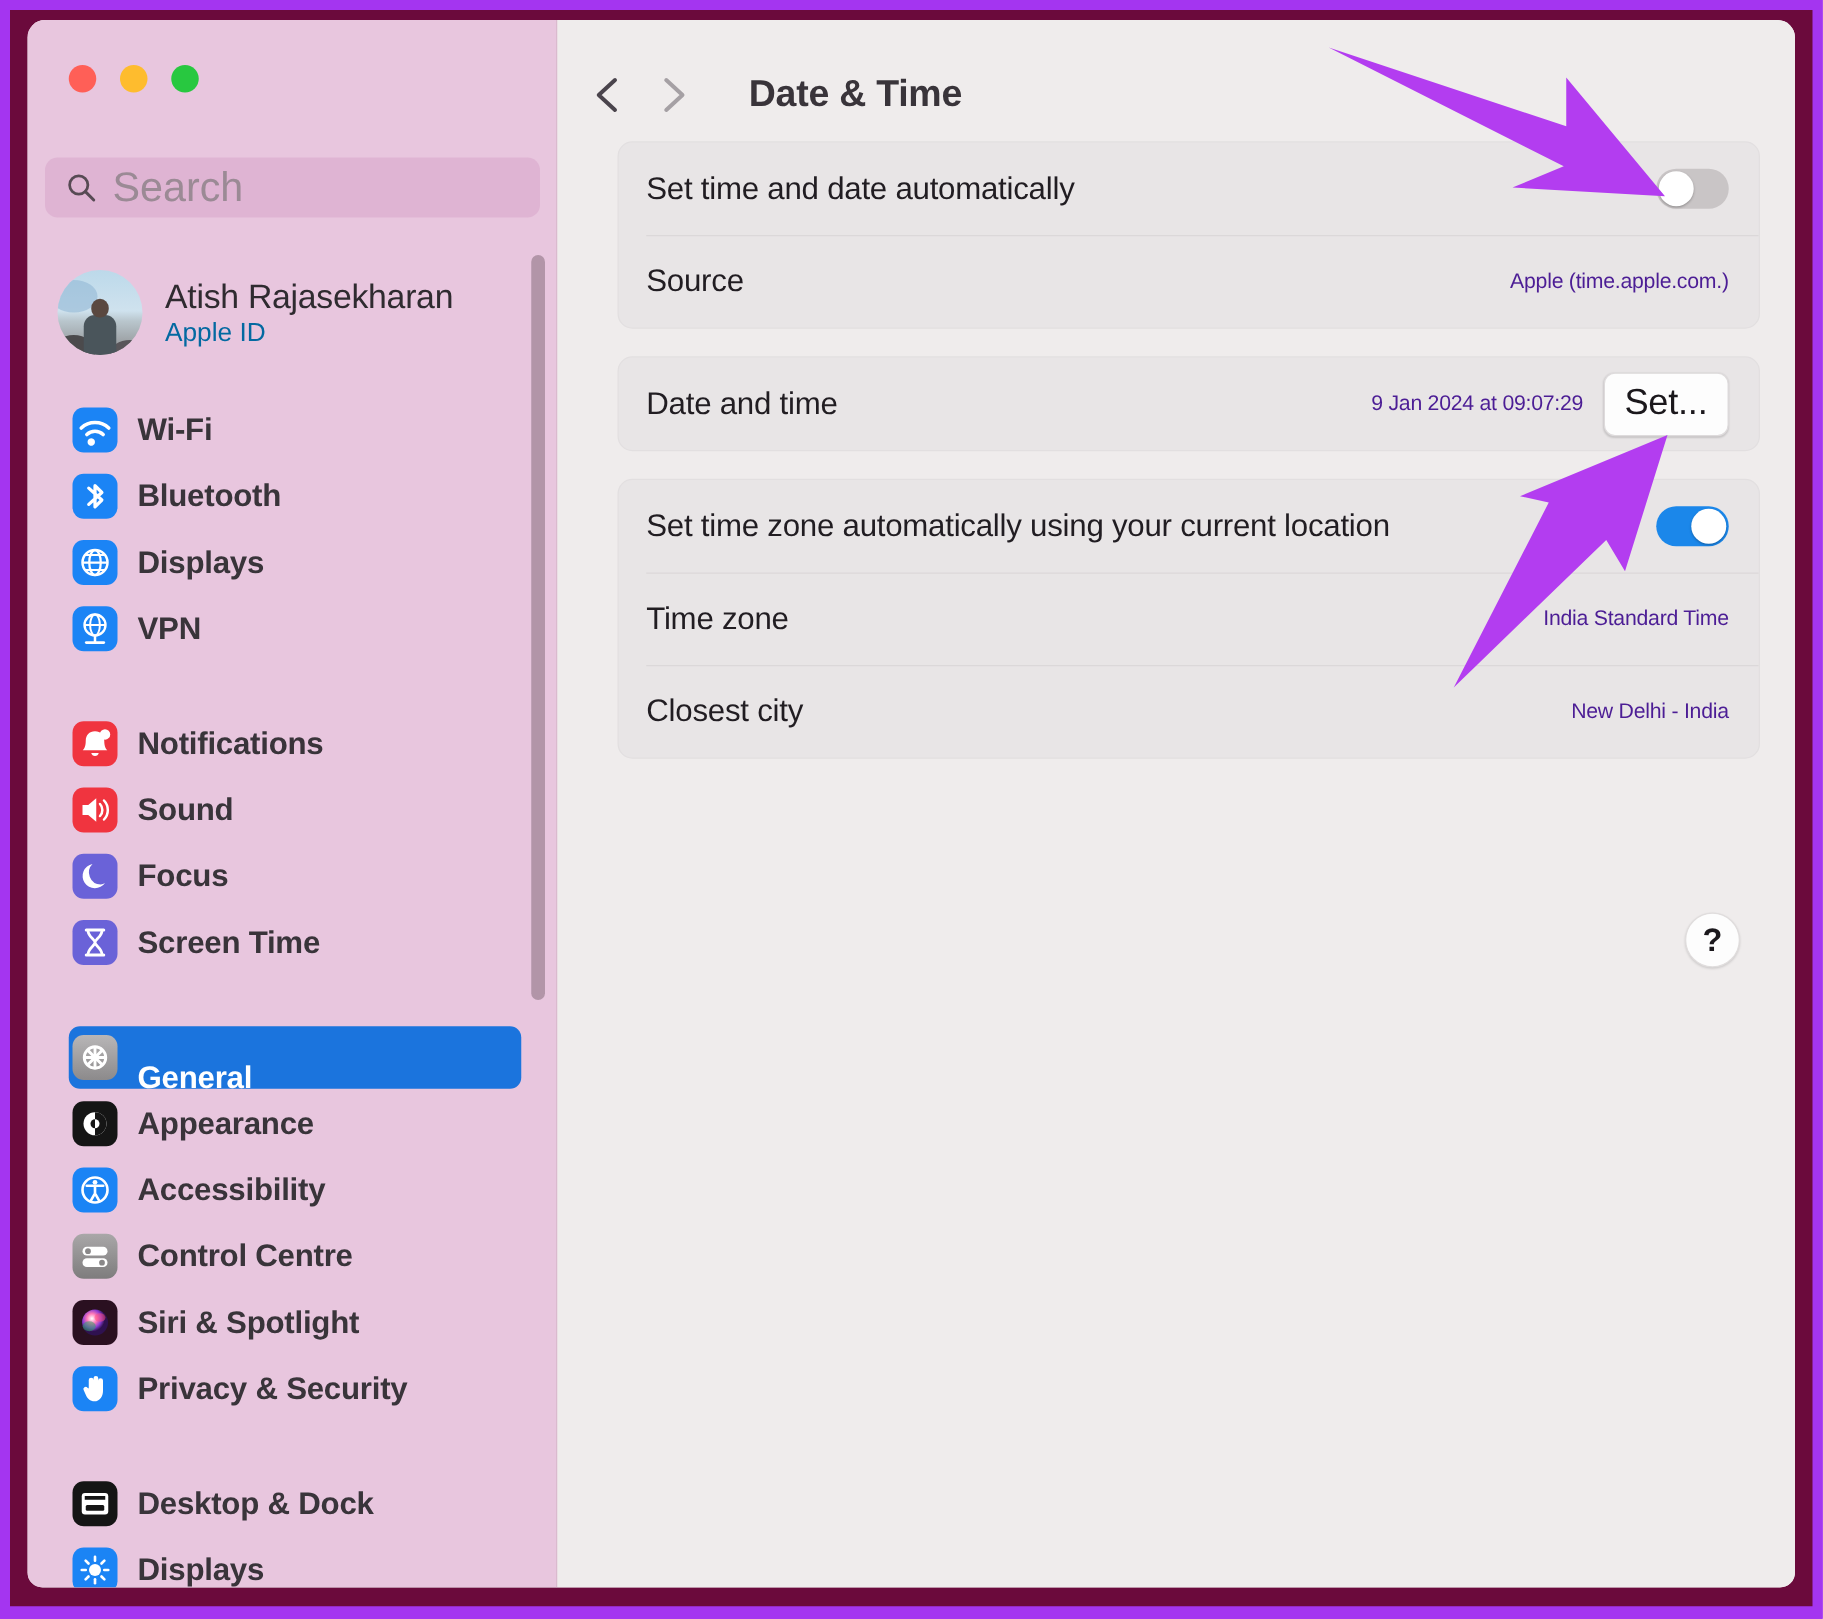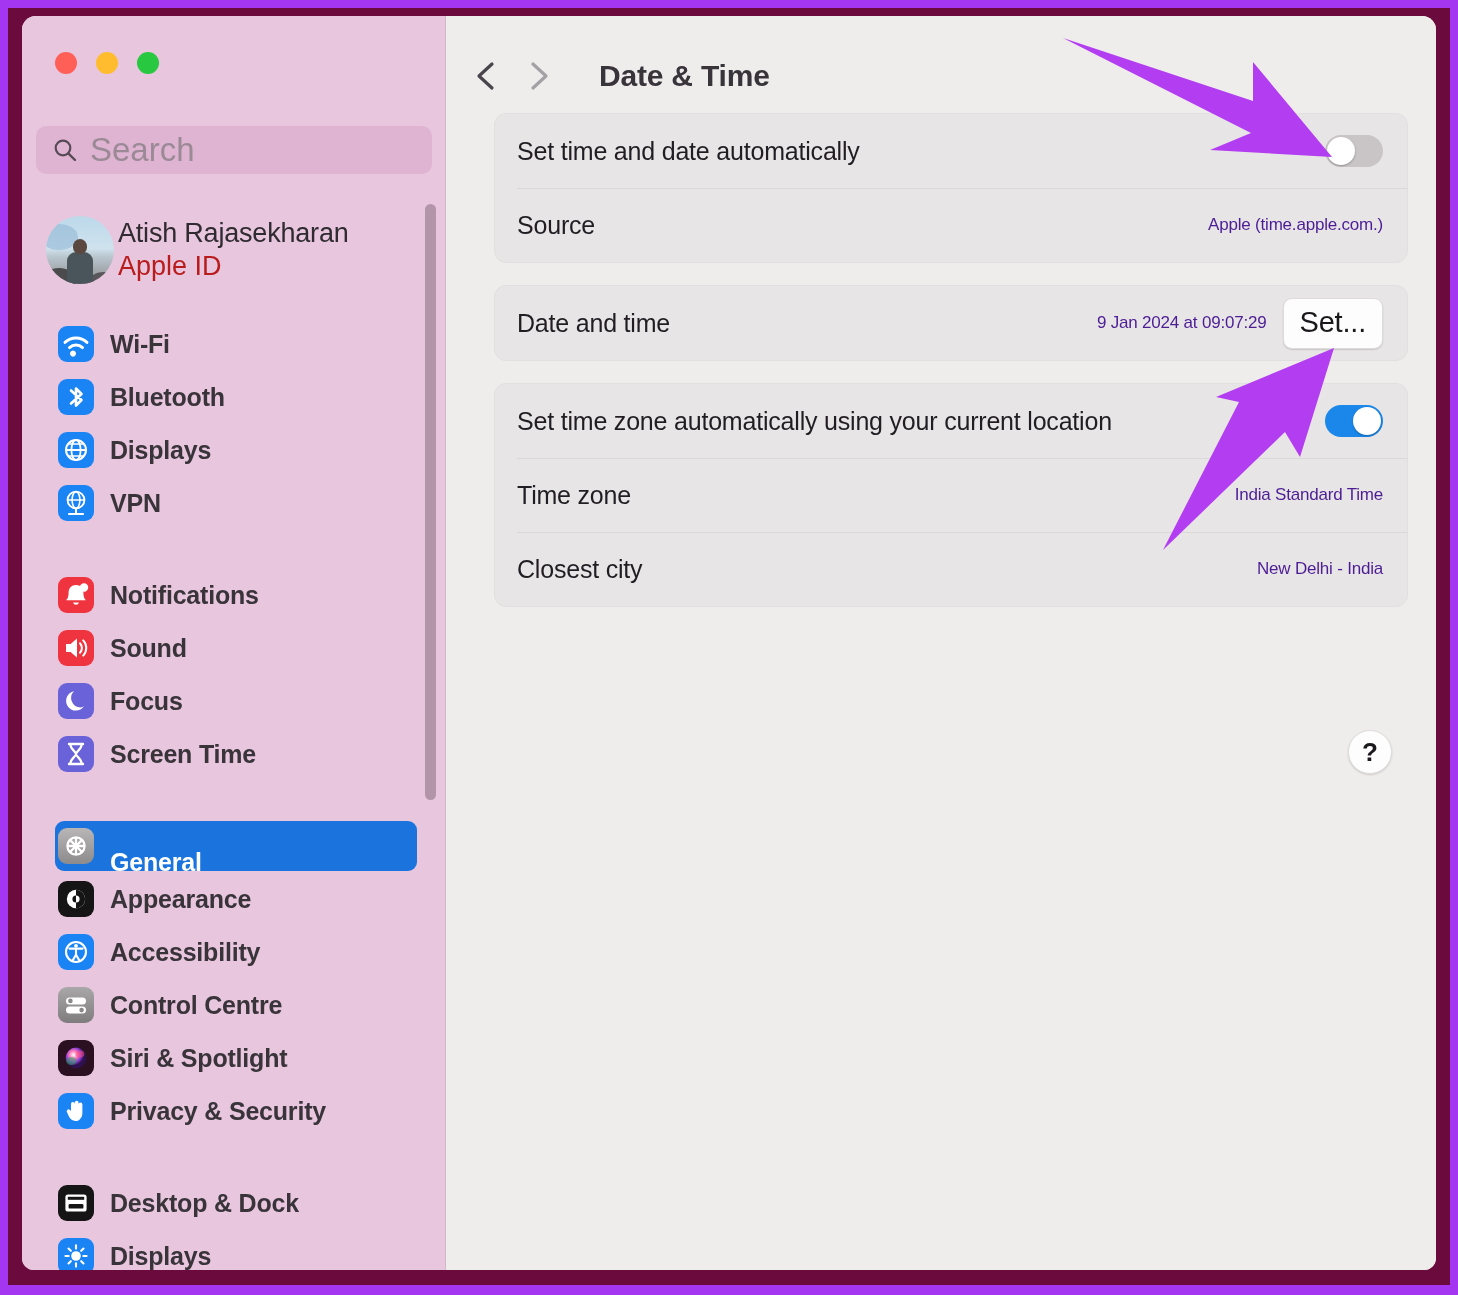--- a/index.html
+++ b/index.html
@@ -59,21 +59,21 @@
   #search-input {
     border: 0; background: transparent; outline: none;
     font-family: "Liberation Sans", sans-serif;
     font-size: 33px; color: #4a3f47;
     margin-left: 12px; width: 300px;
   }
   #search-input::placeholder { color: #9b8a95; }
 
   #account-row {
     position: absolute; left: 24px; top: 200px;
-    display: flex; align-items: center; gap: 4px;
+    display: flex; align-items: center; gap: 18px;
     width: 380px;
   }
   #avatar {
     width: 68px; height: 68px; border-radius: 50%;
     overflow: hidden; flex: 0 0 68px; position: relative;
     background: linear-gradient(#bcd9ea 0%, #cfe2ee 48%, #b9c6cd 60%, #8b8b8c 100%);
   }
   #avatar .sky-blob {
     position: absolute; left: -6px; top: 8px; width: 38px; height: 26px;
     background: rgba(142,180,212,.55); border-radius: 50%;
@@ -90,21 +90,21 @@
     position: absolute; left: 50%; bottom: 0; transform: translateX(-50%);
     width: 26px; height: 32px; background: #4a555b;
     border-radius: 9px 9px 2px 2px;
   }
   #avatar .head {
     position: absolute; left: 50%; bottom: 30px; transform: translateX(-50%);
     width: 14px; height: 15px; background: #5a4840; border-radius: 50% 50% 45% 45%;
   }
   #acct-text { display: flex; flex-direction: column; gap: 2px; }
   #acct-name { font-size: 27px; color: #2f2b30; letter-spacing: -.2px; }
-  #acct-sub { font-size: 27px; color: #b91c1c; }
+  #acct-sub { font-size: 21px; color: #0369a1; }
 
   #nav { position: absolute; left: 0; top: 300px; width: 424px; }
   .nav-group { padding: 0 0 0 0; }
   .nav-gap { height: 36px; }
   .nav-item {
     display: flex; align-items: center; gap: 16px;
     height: 50px; margin: 3px 29px 3px 33px;
     padding: 0 12px 0 3px;
     border-radius: 9px; cursor: default;
   }

